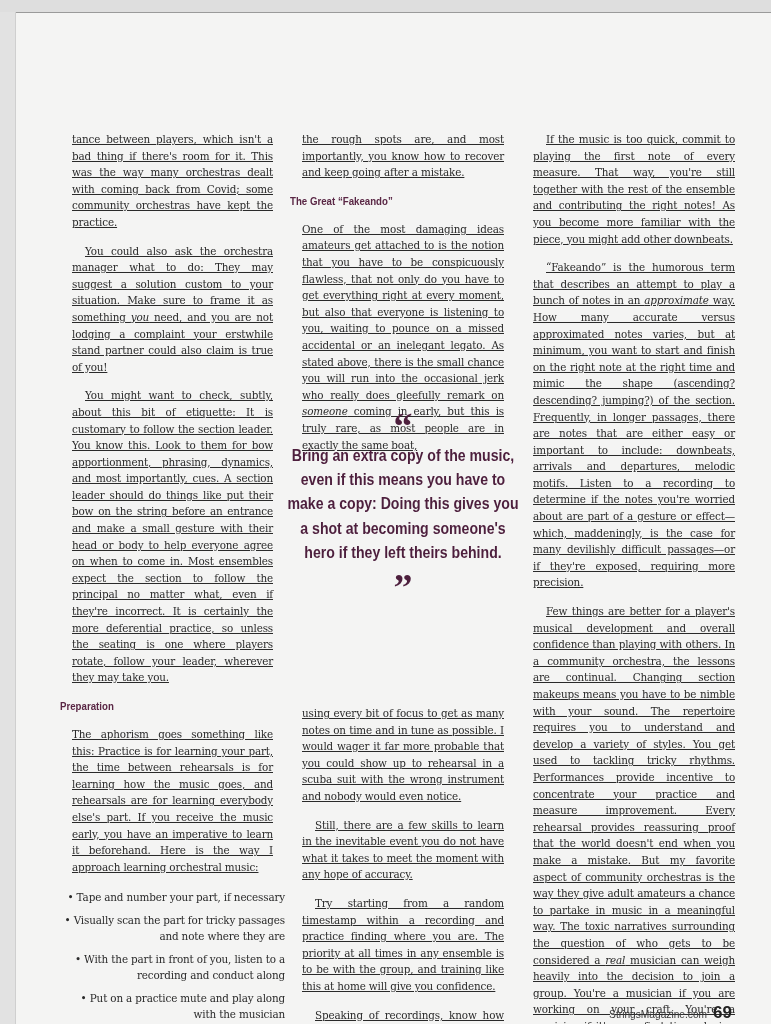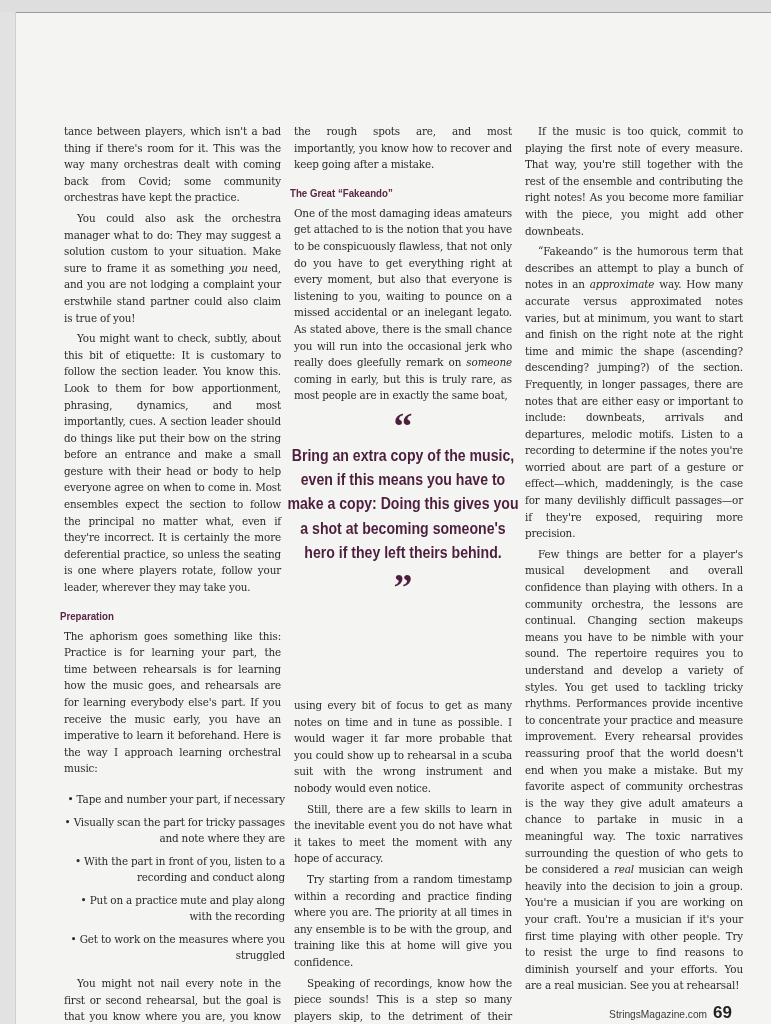--- a/index.html
+++ b/index.html
@@ -24,21 +24,21 @@
   }
   .col {
     position: absolute; top: 106px;
     font-size: 10.4px; line-height: 16.6px;
     text-align: justify;
     letter-spacing: -0.15px;
   }
   .col1 { left: 44px; width: 225px; }
   .col2 { left: 274px; width: 226px; }
   .col3 { left: 505px; width: 226px; }
-  .col p { margin: 4px; text-indent: 13px; }
+  .col p { margin: 12px; text-indent: 13px; text-decoration: underline; }
   .col p.noindent { text-indent: 0; }
   .col p.gap { margin-top: 12px; }
   .head {
     font-family: "Liberation Sans", "DejaVu Sans", sans-serif;
     font-weight: bold; font-size: 11.4px; color: #5a2745;
     margin: 0; line-height: 16px; letter-spacing: 0;
     transform: scaleX(0.85); transform-origin: left center;
   }
   .head-gap { margin-top: 12px !important; }
   ul.prep { list-style: none; margin: 14px 0 0 0; padding: 0; text-align: right; }
@@ -74,21 +74,21 @@
   <div class="col col1">
     <p class="noindent">tance between players, which isn't a bad thing if there's room for it. This was the way many orchestras dealt with coming back from Covid; some community orchestras have kept the practice.</p>
     <p><span>You could also ask the orchestra manager what to do: They may suggest a solution custom to your situation. Make sure to frame it as something </span><em>you</em><span> need, and you are not lodging a complaint your erstwhile stand partner could also claim is true of you!</span></p>
     <p>You might want to check, subtly, about this bit of etiquette: It is customary to follow the section leader. You know this. Look to them for bow apportionment, phrasing, dynamics, and most importantly, cues. A section leader should do things like put their bow on the string before an entrance and make a small gesture with their head or body to help everyone agree on when to come in. Most ensembles expect the section to follow the principal no matter what, even if they're incorrect. It is certainly the more deferential practice, so unless the seating is one where players rotate, follow your leader, wherever they may take you.</p>
     <h3 class="head head-gap">Preparation</h3>
     <p class="noindent">The aphorism goes something like this: Practice is for learning your part, the time between rehearsals is for learning how the music goes, and rehearsals are for learning everybody else's part. If you receive the music early, you have an imperative to learn it beforehand. Here is the way I approach learning orchestral music:</p>
     <ul class="prep">
       <li>Tape and number your part, if necessary</li>
       <li>Visually scan the part for tricky passages and note where they are</li>
       <li>With the part in front of you, listen to a recording and conduct along</li>
-      <li>Put on a practice mute and play along with the recording</li>
+      <li>Put on a practice mute and play along with the musician</li>
       <li>Get to work on the measures where you struggled</li>
     </ul>
     <p class="gap">You might not nail every note in the first or second rehearsal, but the goal is that you know where you are, you know where</p>
   </div>
 
   <div class="col col2">
     <p class="noindent">the rough spots are, and most importantly, you know how to recover and keep going after a mistake.</p>
     <h3 class="head head-gap">The Great “Fakeando”</h3>
     <p class="noindent"><span>One of the most damaging ideas amateurs get attached to is the notion that you have to be conspicuously flawless, that not only do you have to get everything right at every moment, but also that everyone is listening to you, waiting to pounce on a missed accidental or an inelegant legato. As stated above, there is the small chance you will run into the occasional jerk who really does gleefully remark on </span><em>someone</em><span> coming in early, but this is truly rare, as most people are in exactly the same boat,</span></p>
   </div>

